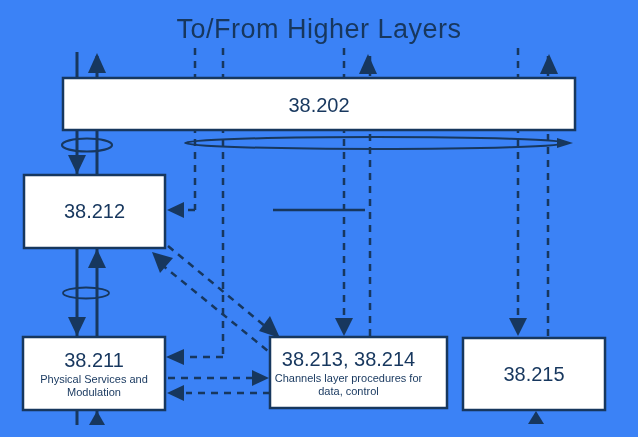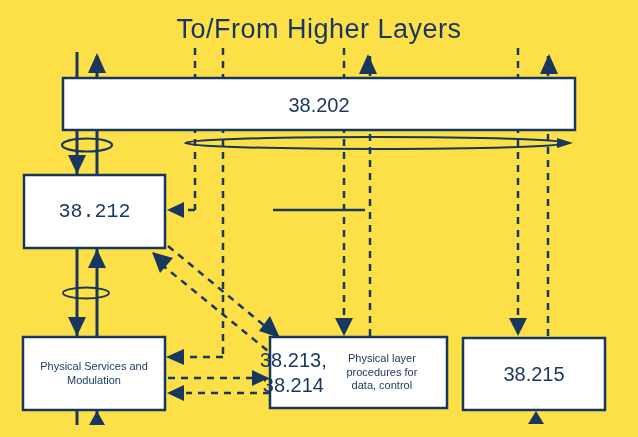--- a/index.html
+++ b/index.html
@@ -1,36 +1,36 @@
 <!DOCTYPE html>
 <html><head>
 <meta charset="utf-8">
 <style>
   html,body{margin:0;padding:0;background:#fff;}
   #canvas{
     position:relative;
     width:638px;height:437px;
-    background:#fde047;
+    background:#3b82f6;
     font-family:"Liberation Sans","DejaVu Sans",sans-serif;
     color:#17375e;
     overflow:hidden;
   }
   #diagram-svg{position:absolute;left:0;top:0;}
   .lbl{position:absolute;text-align:center;line-height:1.15;}
   .title{
     left:0;top:14px;width:638px;
     font-size:27px;letter-spacing:0.5px;
   }
-  .box-label{display:flex;justify-content:center;align-items:center;}
+  .box-label{display:flex;flex-direction:column;justify-content:center;align-items:center;}
   .box-code{font-size:20px;line-height:1.25;}
   .box-desc{font-size:11px;line-height:1.22;}
   
   #lbl-38202{left:63px;top:80px;width:512px;height:50px;}
   #lbl-38202 .box-desc{margin-top:1px;}
-  #lbl-38212{left:24px;top:177px;width:141px;height:69px;font-family:Liberation Mono, monospace;}
+  #lbl-38212{left:24px;top:177px;width:141px;height:69px;}
   #lbl-38211{left:23px;top:339px;width:142px;height:69px;}
   #lbl-38213{left:260px;top:339px;width:177px;height:67px;}
   #lbl-38215{left:463px;top:340px;width:142px;height:68px;gap:12px;}
   .box-desc{padding:0 6px;}
 </style>
 </head>
 <body>
 
 <div id="canvas">
 
@@ -98,25 +98,26 @@
 
   <div id="lbl-38202" class="lbl box-label">
     <div class="box-code">38.202</div>
   </div>
 
   <div id="lbl-38212" class="lbl box-label">
     <div class="box-code">38.212</div>
   </div>
 
   <div id="lbl-38211" class="lbl box-label">
+    <div class="box-code">38.211</div>
     <div class="box-desc">Physical Services and Modulation</div>
   </div>
 
   <div id="lbl-38213" class="lbl box-label">
     <div class="box-code">38.213, 38.214</div>
-    <div class="box-desc">Physical layer procedures for data, control</div>
+    <div class="box-desc">Channels layer procedures for data, control</div>
   </div>
 
   <div id="lbl-38215" class="lbl box-label">
     <div class="box-code">38.215</div>
   </div>
 
 </div>
 
 </body></html>

